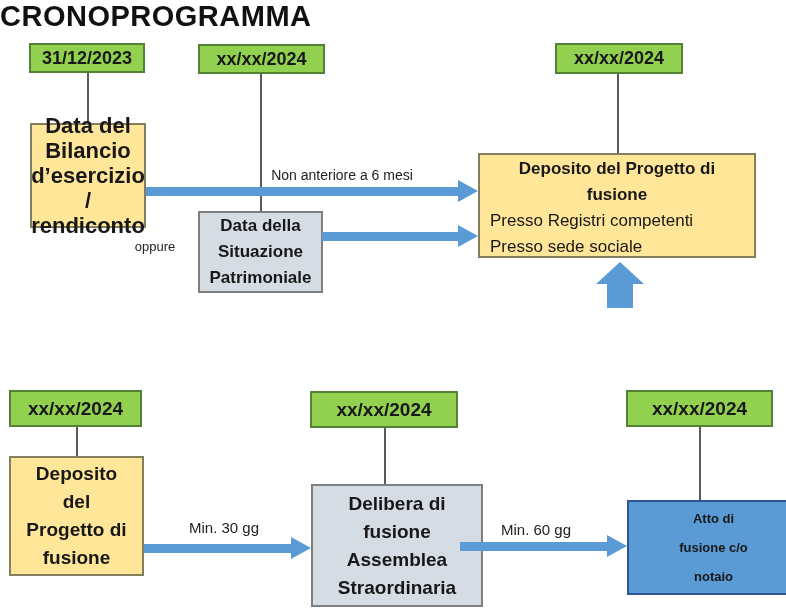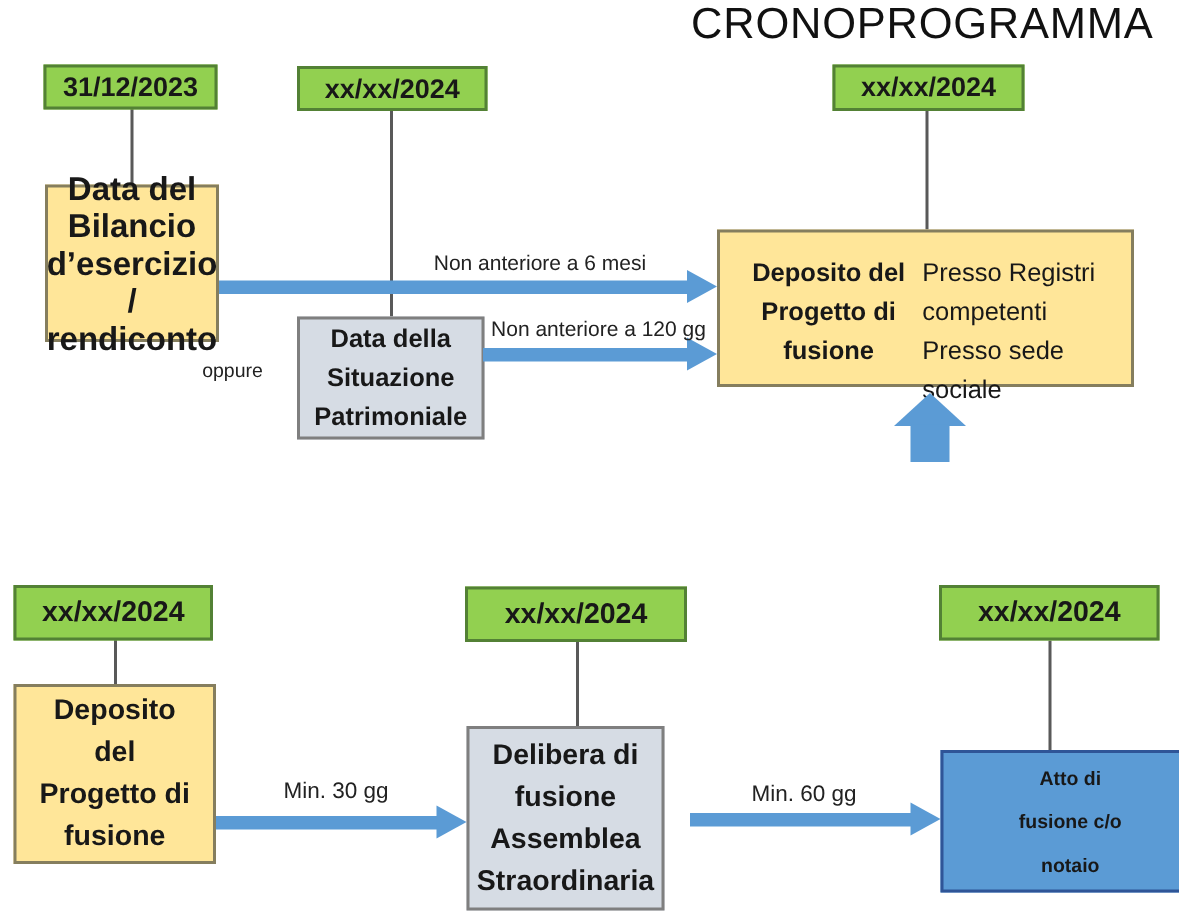--- a/index.html
+++ b/index.html
@@ -6,21 +6,21 @@
   #canvas {
     position:relative;
     width:786px; height:612px;
     background:#ffffff;
     font-family:"Liberation Sans", sans-serif;
     overflow:hidden;
     color:#1a1a1a;
   }
   .title {
     position:absolute; left:0; top:3; width:769px;
-    text-align:right; font-size:29px; font-weight:400;
+    text-align:left; font-size:29px; font-weight:700;
     color:#111; letter-spacing:0.5px;
   }
   .box {
     position:absolute; box-sizing:border-box;
     display:flex; align-items:center; justify-content:center;
     text-align:center; font-weight:bold; white-space:pre-line;
     color:#181818;
   }
   .green  { background:#92d050; border:2px solid #538135; }
   .yellow { background:#ffe699; border:2px solid #857e5e; }
@@ -43,45 +43,45 @@
   .lbl { position:absolute; font-size:14px; color:#222; text-align:center; white-space:nowrap; }
   
   #green1 { left:29px;  top:43px;  width:116px; height:30px; font-size:18px; }
   #green2 { left:198px; top:44px;  width:127px; height:30px; font-size:18px; }
   #green3 { left:555px; top:43px;  width:128px; height:31px; font-size:18px; }
   #green4 { left:9px;   top:390px; width:133px; height:37px; font-size:19px; }
   #green5 { left:310px; top:391px; width:148px; height:37px; font-size:19px; }
   #green6 { left:626px; top:390px; width:147px; height:37px; font-size:19px; }
   #bilancio   { left:30px;  top:123px; width:116px; height:105px; font-size:22px; line-height:25px; }
   #situazione { left:198px; top:211px; width:125px; height:82px;  font-size:17px; line-height:26px; }
-  #deposito-top { left:478px; top:153px; width:278px; height:105px; 
-                  align-items:stretch; justify-content:space-between; font-weight:normal; padding:14px 10px; }
+  #deposito-top { left:478px; top:153px; width:278px; height:105px; flex-direction:column;
+                  align-items:stretch; justify-content:space-between; font-weight:normal; padding:1px 10px; }
   #deposito-top .bt { font-weight:bold; text-align:center; font-size:17px; line-height:26px; }
   #deposito-top .dt { font-weight:normal; text-align:left;  font-size:17px; line-height:26px; }
   #relazione { left:540px; top:308px; width:158px; height:55px; font-size:16px; line-height:24px; }
   #deposito-bottom { left:9px;   top:456px; width:135px; height:120px; font-size:19px; line-height:28px; }
-  #delibera        { left:311px; top:484px; width:132px; height:123px; font-size:19px; line-height:28px; }
+  #delibera        { left:311px; top:484px; width:172px; height:123px; font-size:19px; line-height:28px; }
   #atto            { left:627px; top:500px; width:173px; height:95px;  font-size:13px; line-height:29px; }
   #line1 { left:87px;  top:72px;  height:51px; }
   #line2 { left:260px; top:73px;  height:138px; }
   #line3 { left:617px; top:74px;  height:79px; }
   #line4 { left:76px;  top:426px; height:58px; }
   #line5 { left:384px; top:428px; height:56px; }
   #line6 { left:699px; top:427px; height:73px; }
   #a1s { left:146px; top:187px; width:313px; height:9px; }
   #a1h { left:458px; top:180px; }
   #a2s { left:322px; top:232px; width:137px; height:9px; }
   #a2h { left:458px; top:225px; }
   #a3s { left:144px; top:544px; width:148px; height:9px; }
   #a3h { left:291px; top:537px; }
   #a4s { left:460px; top:542px; width:148px; height:9px; }
   #a4h { left:607px; top:535px; }
   #aup-head  { left:596px; top:262px; }
   #aup-shaft { left:607px; top:283px; width:26px; height:25px; }
-  #lbl1 { left:262px; top:167px; width:160px;padding-left:18px; }
+  #lbl1 { left:262px; top:167px; width:160px; }
   #lbl2 { left:324px; top:211px; width:150px; }
   #lbl-oppure { left:125px; top:239px; width:60px; font-size:13px; }
   #lbl3 { left:174px; top:519px; width:100px; font-size:15px; }
   #lbl4 { left:486px; top:521px; width:100px; font-size:15px; }
 </style>
 </head>
 <body>
 
 <div id="canvas">
 
@@ -133,18 +133,17 @@
   <div class="shaft" id="a2s"></div>
   <div class="head-right" id="a2h"></div>
   <div class="shaft" id="a3s"></div>
   <div class="head-right" id="a3h"></div>
   <div class="shaft" id="a4s"></div>
   <div class="head-right" id="a4h"></div>
   <div class="head-up" id="aup-head"></div>
   <div class="shaft" id="aup-shaft"></div>
 
   <div class="lbl" id="lbl1">Non anteriore a 6 mesi</div>
-  <div class="lbl" id="lbl2">Non anteriore a 120 gg</div>
   <div class="lbl" id="lbl-oppure">oppure</div>
   <div class="lbl" id="lbl3">Min. 30 gg</div>
   <div class="lbl" id="lbl4">Min. 60 gg</div>
 
 </div>
 
 </body></html>

